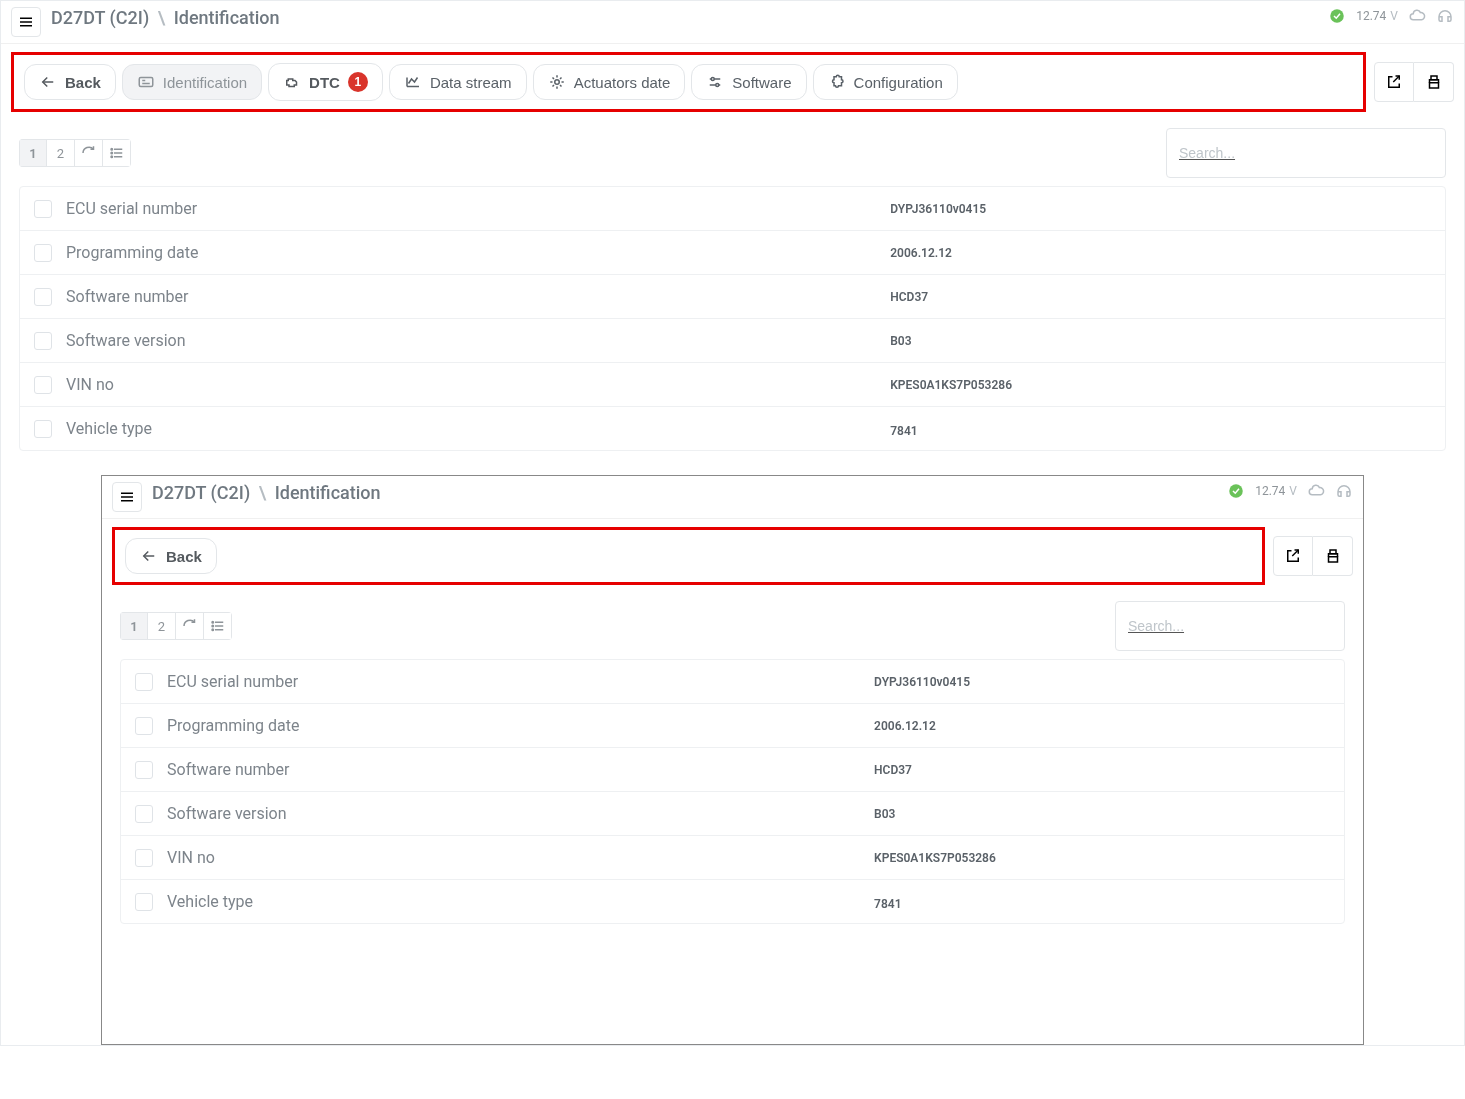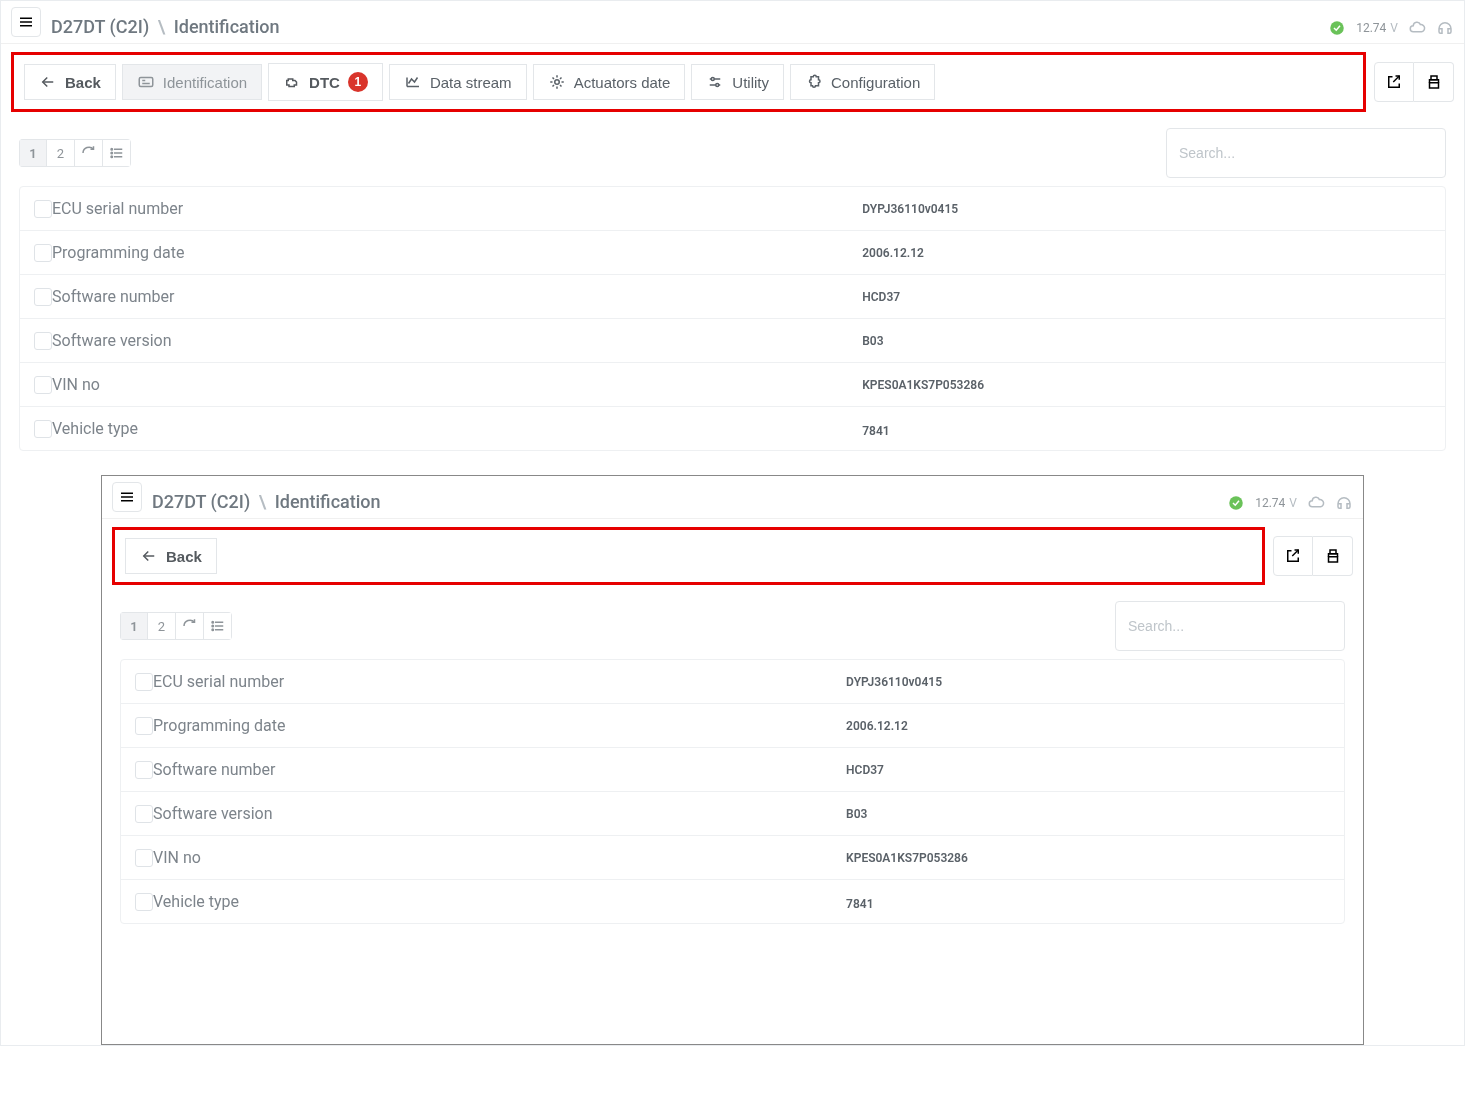--- a/index.html
+++ b/index.html
@@ -11,21 +11,21 @@
   }
   .app-view {
     background: #fff;
     border: 1px solid #e9ecef;
   }
   .app-view-inner {
     border: 1px solid #888;
   }
   .header {
     display: flex;
-    align-items: flex-end;
+    align-items: flex-start;
     padding: 6px 10px;
     gap: 10px;
     border-bottom: 1px solid #f0f0f0;
   }
   .menu-btn {
     width: 30px; height: 30px;
     border: 1px solid #e3e6e9;
     border-radius: 4px;
     display: flex; align-items: center; justify-content: center;
     background: #fff;
@@ -53,21 +53,21 @@
     border: 3px solid #e60000;
     display: flex;
     align-items: center;
     gap: 6px;
     padding: 8px 10px;
     flex: 1;
   }
   .tb-btn {
     background: #fff;
     border: 1px solid #e3e6e9;
-    border-radius: 0;
+    border-radius: 12px;
     padding: 8px 14px;
     font-size: 15px;
     color: #5a6168;
     display: inline-flex;
     align-items: center;
     gap: 8px;
     cursor: pointer;
     white-space: nowrap;
   }
   .tb-btn.active {
@@ -123,33 +123,35 @@
     font-weight: 600;
   }
   .search {
     margin-left: auto;
     width: 280px;
     border: 1px solid #e3e6e9;
     border-radius: 4px;
     padding: 16px 12px;
     font-size: 14px;
     color: #555;
+    text-decoration: underline;
   }
   .search::placeholder { color: #bfc5ca; }
 
   .data-table {
     margin: 0 18px;
     border: 1px solid #eef0f2;
     border-radius: 4px;
   }
   .row {
     display: flex;
     align-items: center;
     padding: 12px 14px;
     border-bottom: 1px solid #eef0f2;
+    gap: 14px;
   }
   .row:last-child { border-bottom: none; align-items: flex-end; }
   .chk {
     width: 18px; height: 18px;
     border: 1px solid #dfe3e7;
     border-radius: 3px;
     cursor: pointer;
     flex-shrink: 0;
   }
   .row .label {
@@ -268,21 +270,21 @@
       </button>
       <button class="tb-btn">
         <span class="icon">
           <svg viewBox="0 0 24 24">
               <line x1="5" y1="8" x2="19" y2="8"></line>
               <line x1="5" y1="16" x2="19" y2="16"></line>
               <circle cx="9" cy="8" r="2" fill="#fff"></circle>
               <circle cx="15" cy="16" r="2" fill="#fff"></circle>
             </svg>
         </span>
-        <span>Utility</span>
+        <span>Software</span>
       </button>
       <button class="tb-btn">
         <span class="icon">
           <svg viewBox="0 0 24 24">
               <path d="M8 5h3a2 2 0 014 0h3v4a2 2 0 010 4v4h-4a2 2 0 01-4 0H8v-4a2 2 0 010-4V5z"></path>
             </svg>
         </span>
         <span>Configuration</span>
       </button>
     </div>

